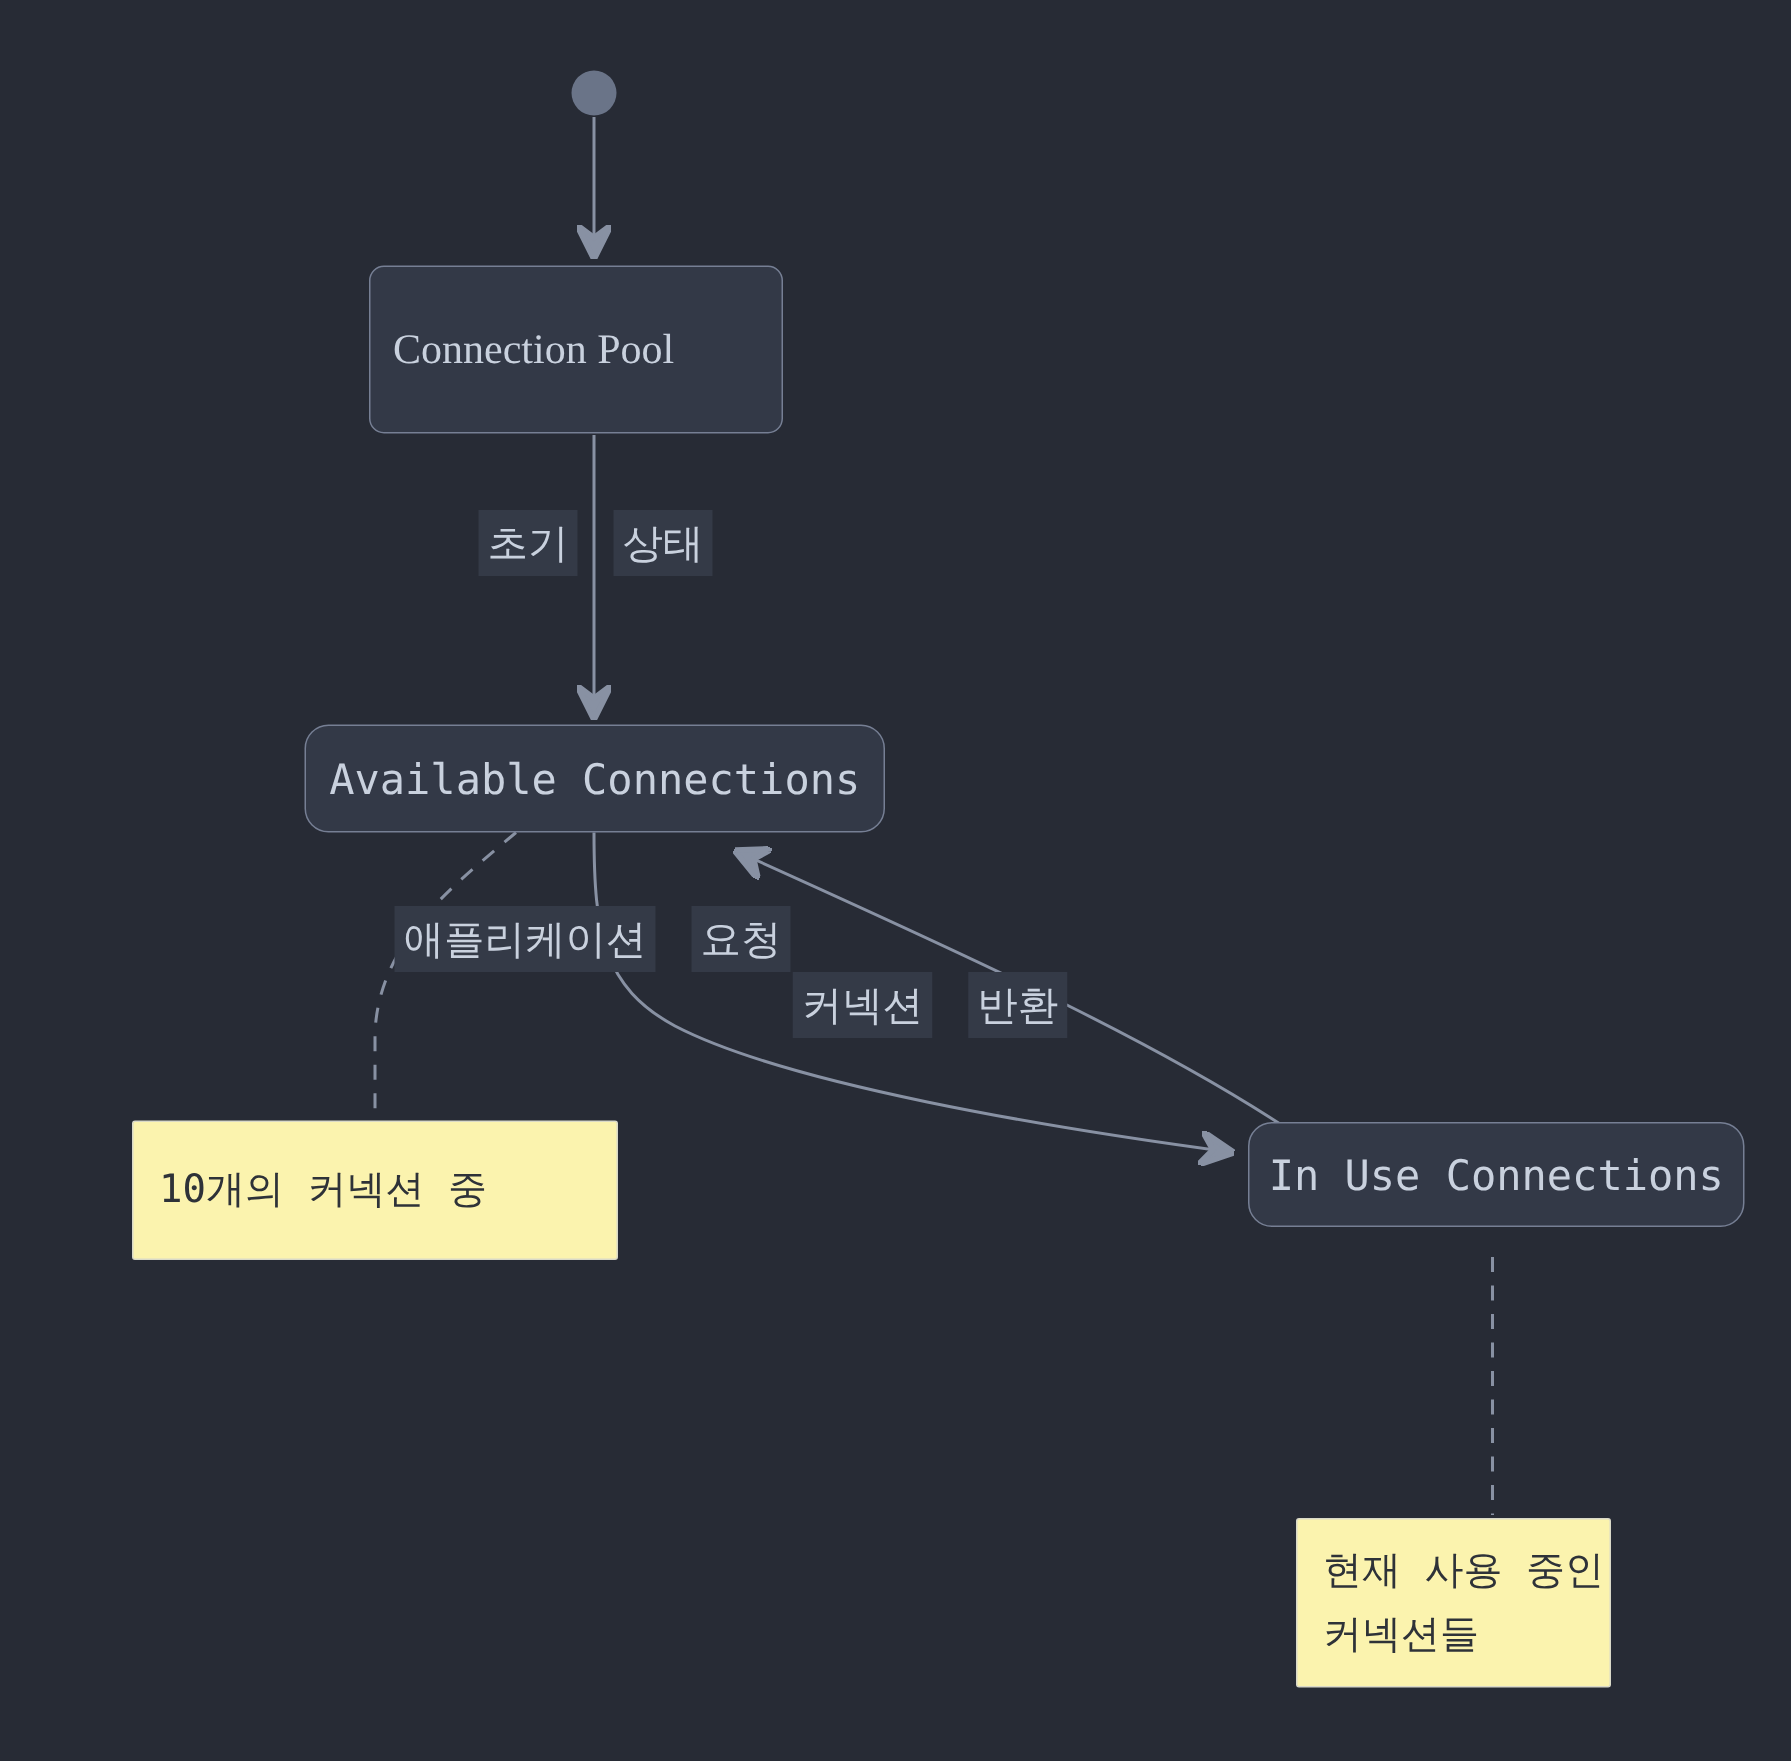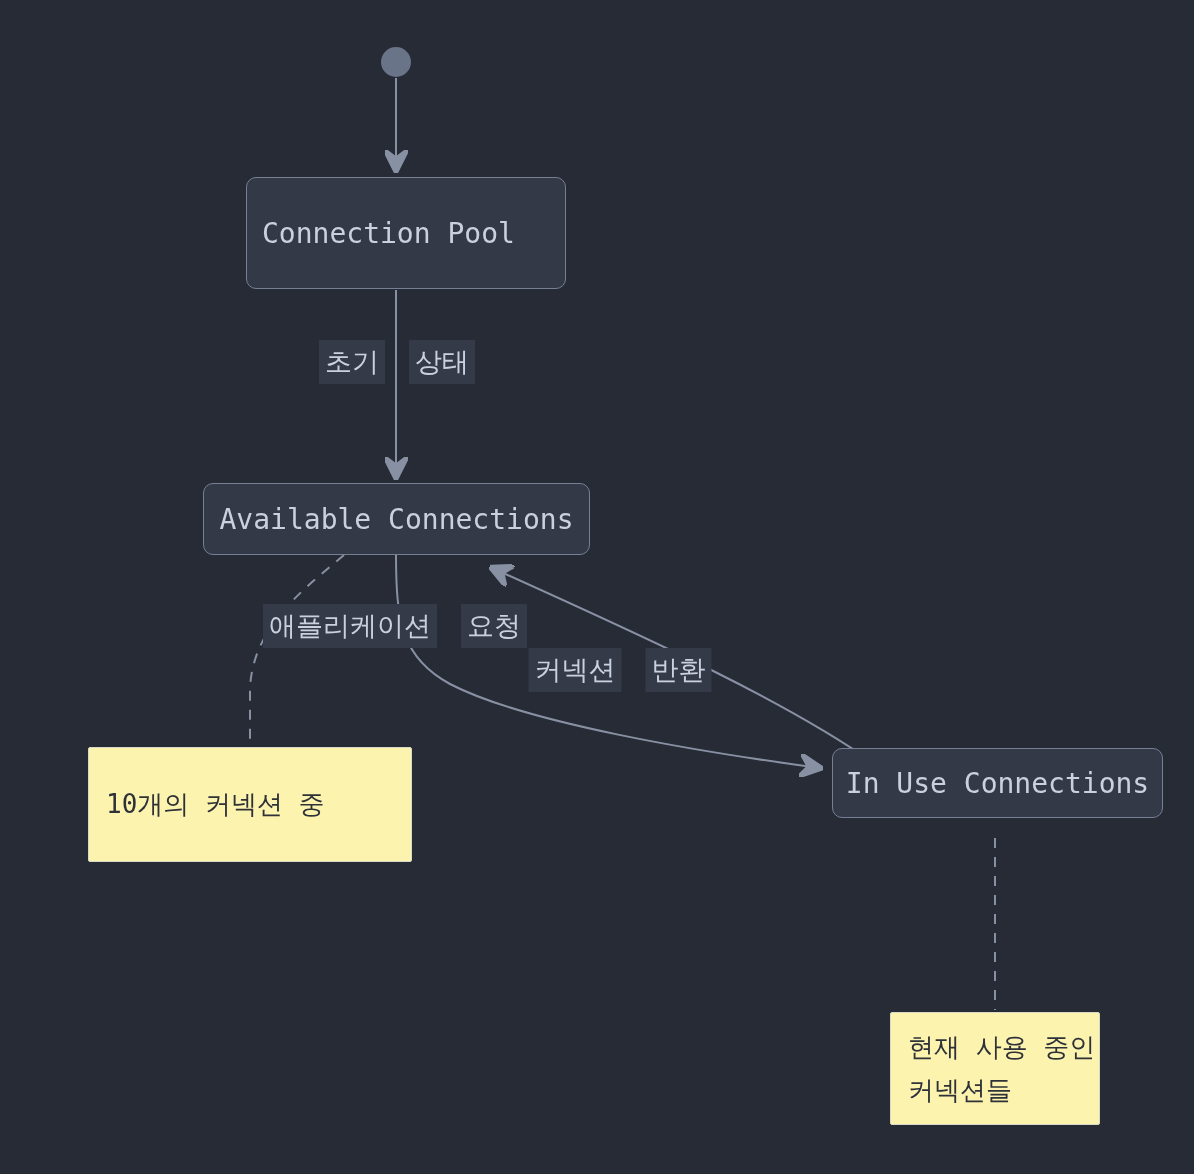--- a/index.html
+++ b/index.html
@@ -44,23 +44,23 @@
     border-radius: 10px;
     color: var(--node-text);
     font-size: 28px;
     line-height: 43px;
     display: flex;
     flex-direction: column;
     justify-content: center;
     z-index: 2;
   }
   .state-box.multiline { align-items: flex-start; padding-left: 15px; }
-  .state-box.single { align-items: center; }
+  .state-box.single { align-items: center; border-radius: 16px; }
 
-  #node-pool      { left: 246px; top: 177px; width: 320px; height: 112px; }
+  #node-pool      { left: 246px; top: 177px; width: 276px; height: 112px; font-family: Liberation Serif, serif; }
   #node-available { left: 203px; top: 483px; width: 387px; height: 72px; }
   #node-inuse     { left: 832px; top: 748px; width: 331px; height: 70px; }
 
   .edge-label {
     position: absolute;
     transform: translate(-50%, -50%);
     display: inline-flex;
     column-gap: 24px;
     z-index: 3;
     font-size: 27px;
@@ -83,22 +83,22 @@
     color: var(--note-text);
     font-size: 26px;
     line-height: 43px;
     display: flex;
     flex-direction: column;
     justify-content: center;
     padding-left: 17px;
     z-index: 2;
     white-space: nowrap;
   }
-  #note-available { left: 88px;  top: 747px;  width: 324px; height: 115px; }
-  #note-inuse     { left: 890px; top: 1012px; width: 210px; height: 113px; }
+  #note-available { left: 88px;  top: 747px;  width: 324px; height: 93px; }
+  #note-inuse     { left: 864px; top: 1012px; width: 210px; height: 113px; }
 </style>
 </head>
 <body>
 
 <div class="canvas">
 
   <svg class="edges" viewBox="0 0 1194 1174">
     <defs>
       <marker id="arrow" viewBox="0 0 12 12" refX="10.5" refY="6" markerWidth="23" markerHeight="23" markerUnits="userSpaceOnUse" orient="auto-start-reverse">
         <path class="arrow-head" d="M0,0 L12,6 L0,12 L4.5,6 Z" stroke="none"></path>

